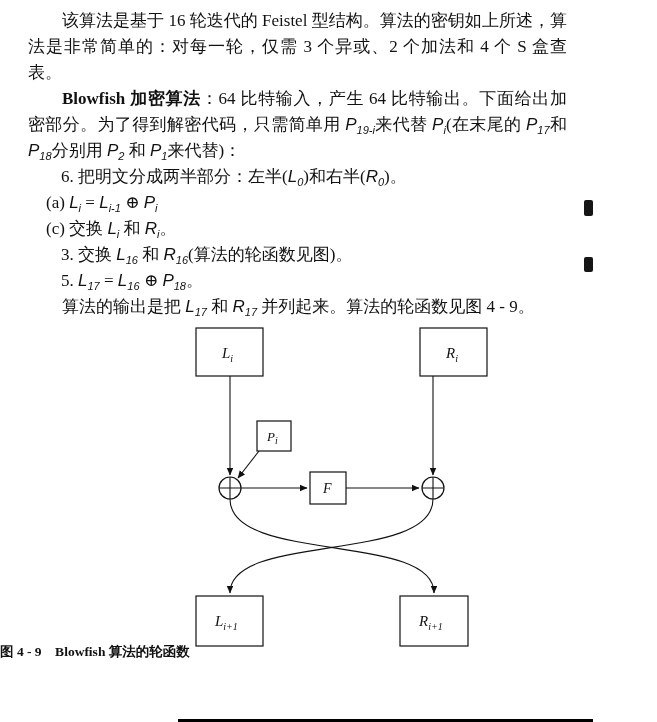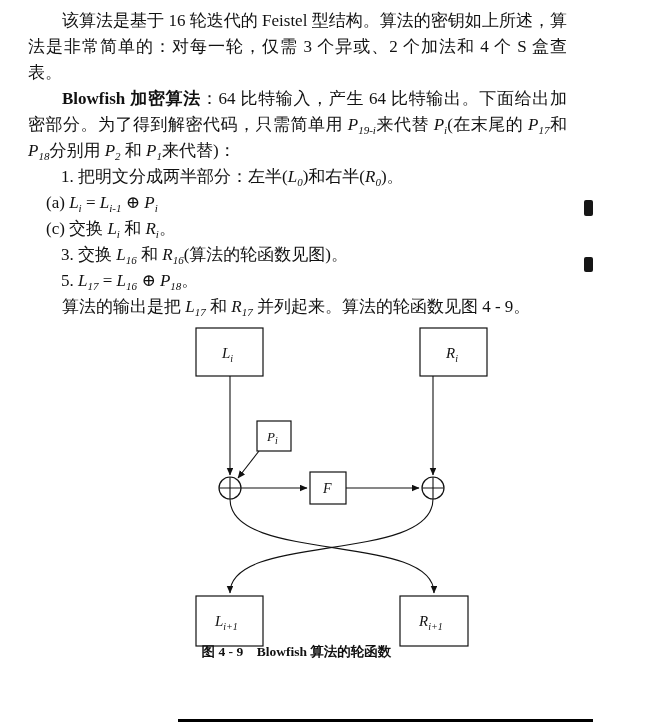--- a/index.html
+++ b/index.html
@@ -9,41 +9,41 @@
     font-family:"Liberation Serif","DejaVu Serif",serif;
     color:#111111;
   }
   .page { position:relative; width:593px; height:722px; background:#ffffff; overflow:hidden; }
   .text-block { padding:8px 26px 0 28px; font-size:17px; line-height:26px; }
   .para { text-align:justify; }
   .indent { text-indent:2em; }
   .step-num { padding-left:33px; white-space:nowrap; }
   .step-sub { padding-left:18px; white-space:nowrap; }
   sub { font-size:0.65em; line-height:0; }
-  i.mv { font-family:Liberation Serif, serif; }
+  i.mv { font-family:Liberation Sans, sans-serif; }
   .diagram { display:block; margin-top:2px; }
   .lbl { font-family:"Liberation Serif","DejaVu Serif",serif; font-style:italic; font-size:15px; fill:#111; }
   .lbl .s { font-size:10px; }
   .lbl-f { font-size:14px; }
   .lbl-p { font-size:13px; }
-  .caption { text-align:center; font-weight:700; font-size:13.5px; line-height:16px; margin-top:-8px;font-family:Liberation Serif, serif; }
+  .caption { text-align:left; font-weight:700; font-size:13.5px; line-height:16px; margin-top:-8px;font-family:Liberation Serif, serif; }
   .artifact { position:absolute; background:#161616; border-radius:2px; }
   .artifact-1 { top:200px; right:0; width:9px; height:16px; }
   .artifact-2 { top:257px; right:0; width:9px; height:15px; }
   .artifact-bottom { position:absolute; left:178px; right:0; bottom:0; height:3px; background:#000; }
 </style>
 </head>
 <body>
 
 <div class="page">
 
   <div class="text-block">
     <p class="para indent"><span>该算法是基于 16 轮迭代的 Feistel 型结构。算法的密钥如上所述，算法是非常简单的：对每一轮，仅需 3 个异或、2 个加法和 4 个 S 盒查表。</span></p>
     <p class="para indent"><span style="font-weight: 700;">Blowfish 加密算法</span><span>：64 比特输入，产生 64 比特输出。下面给出加密部分。为了得到解密代码，只需简单用 </span><i class="mv">P<sub>19-i</sub></i><span>来代替 </span><i class="mv">P<sub>i</sub></i><span>(在末尾的 </span><i class="mv">P<sub>17</sub></i><span>和 </span><i class="mv">P<sub>18</sub></i><span>分别用 </span><i class="mv">P<sub>2</sub></i><span> 和 </span><i class="mv">P<sub>1</sub></i><span>来代替)：</span></p>
-    <div class="step-num"><span>1.  把明文分成两半部分：左半(</span><i class="mv">L<sub>0</sub></i><span>)和右半(</span><i class="mv">R<sub>0</sub></i><span>)。</span></div>
+    <div class="step-num"><span>6.  把明文分成两半部分：左半(</span><i class="mv">L<sub>0</sub></i><span>)和右半(</span><i class="mv">R<sub>0</sub></i><span>)。</span></div>
     <div class="step-sub"><span>(a) </span><i class="mv">L<sub>i</sub></i><span> = </span><i class="mv">L<sub>i-1</sub></i><span> ⊕ </span><i class="mv">P<sub>i</sub></i></div>
     <div class="step-sub"><span>(c) 交换 </span><i class="mv">L<sub>i</sub></i><span> 和 </span><i class="mv">R<sub>i</sub></i><span>。</span></div>
     <div class="step-num"><span>3.  交换 </span><i class="mv">L<sub>16</sub></i><span> 和 </span><i class="mv">R<sub>16</sub></i><span>(算法的轮函数见图)。</span></div>
     <div class="step-num"><span>5.  </span><i class="mv">L<sub>17</sub></i><span> = </span><i class="mv">L<sub>16</sub></i><span> ⊕ </span><i class="mv">P<sub>18</sub></i><span>。</span></div>
     <p class="para indent"><span>算法的输出是把 </span><i class="mv">L<sub>17</sub></i><span> 和 </span><i class="mv">R<sub>17</sub></i><span> 并列起来。算法的轮函数见图 4 - 9。</span></p>
   </div>
 
   <svg class="diagram" width="657" height="330" viewBox="0 0 657 330">
     <defs>
       <marker id="arr" markerWidth="8" markerHeight="8" refX="6.5" refY="3" orient="auto">

